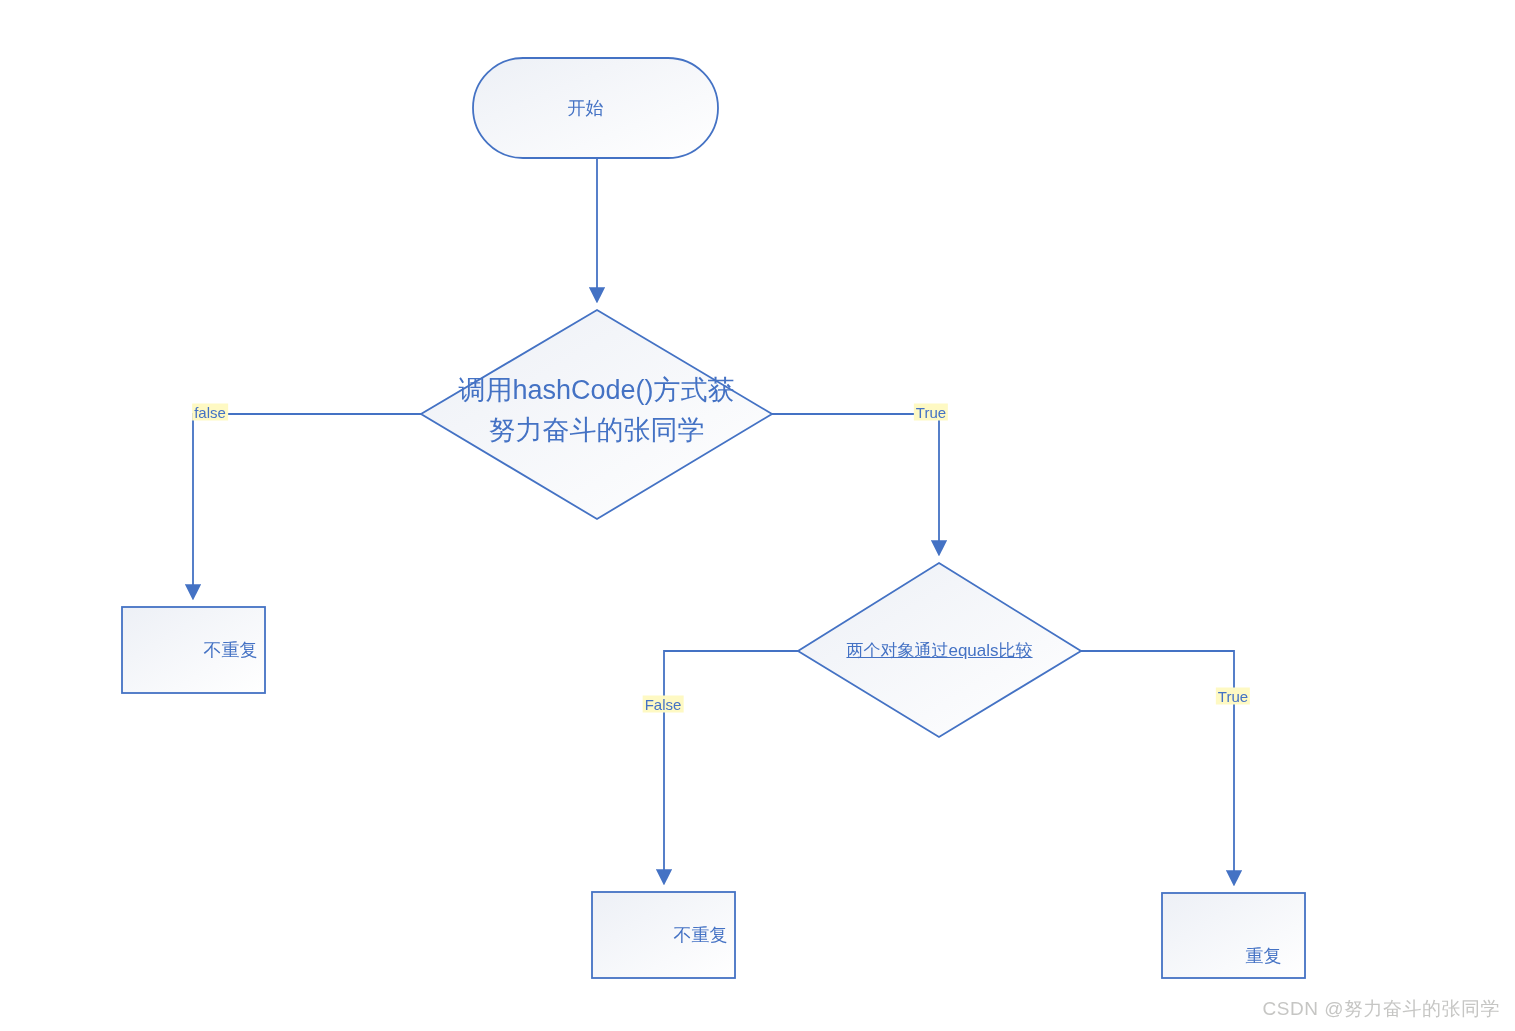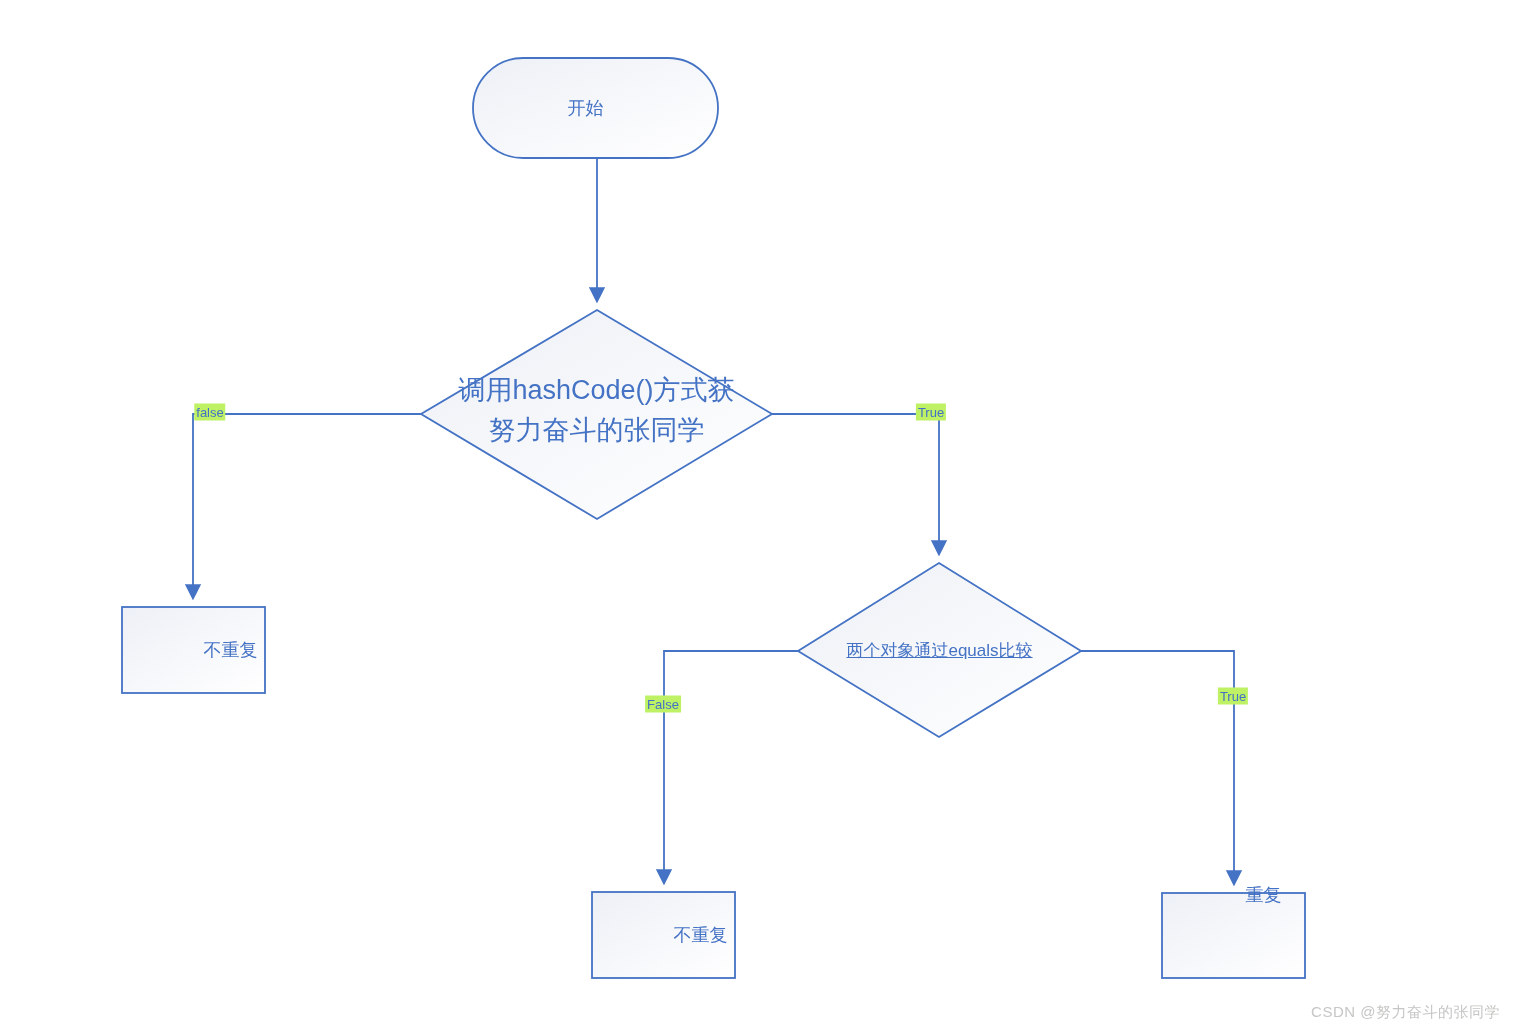--- a/index.html
+++ b/index.html
@@ -34,32 +34,32 @@
   .node-label.big {
     font-size: 27px;
     font-weight: 400;
     line-height: 40px;
     flex-direction: column;
   }
   .node-label.mid { font-size: 17px; }
   .edge-label {
     position: absolute;
     transform: translate(-50%, -50%);
-    background: #bef264;
+    background: #fef9c3;
     color: #4472C4;
-    font-size: 13px;
+    font-size: 15px;
     padding: 0 2px;
     line-height: 17px;
     white-space: nowrap;
   }
   .watermark {
     position: absolute;
     right: 15px;
     bottom: 9px;
-    font-size: 15px;
+    font-size: 19px;
     color: #c6c6c4;
     letter-spacing: 0.5px;
     white-space: nowrap;
   }
 </style>
 </head>
 <body>
 
 <div class="canvas">
 
@@ -98,21 +98,21 @@
     <span>调用hashCode()方式获</span>
     <span>努力奋斗的张同学</span>
   </div>
 
   <div class="node-label small" style="left:122px; top:607px; width:143px; height:86px;">不重复</div>
 
   <div class="node-label mid" style="left:798px; top:563px; width:283px; height:174px;text-decoration:underline;">两个对象通过equals比较</div>
 
   <div class="node-label small" style="left:592px; top:892px; width:143px; height:86px;">不重复</div>
 
-  <div class="node-label small" style="left:1162px; top:852px; width:129px; height:85px;">重复</div>
+  <div class="node-label small" style="left:1162px; top:913px; width:129px; height:85px;">重复</div>
 
   <div class="edge-label" style="left:210px; top:412px;">false</div>
 
   <div class="edge-label" style="left:931px; top:412px;">True</div>
 
   <div class="edge-label" style="left:663px; top:704px;">False</div>
 
   <div class="edge-label" style="left:1233px; top:696px;">True</div>
 
   <div class="watermark">CSDN @努力奋斗的张同学</div>

